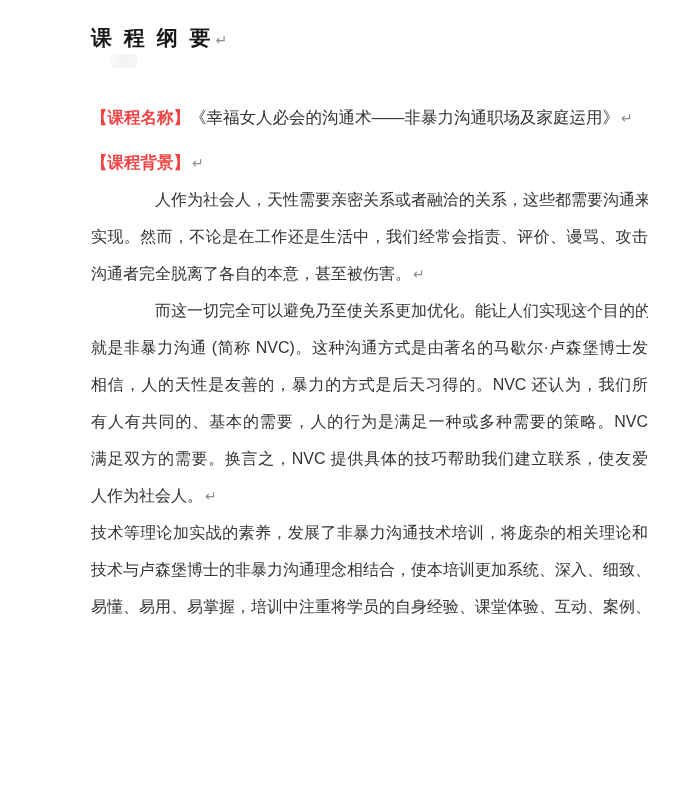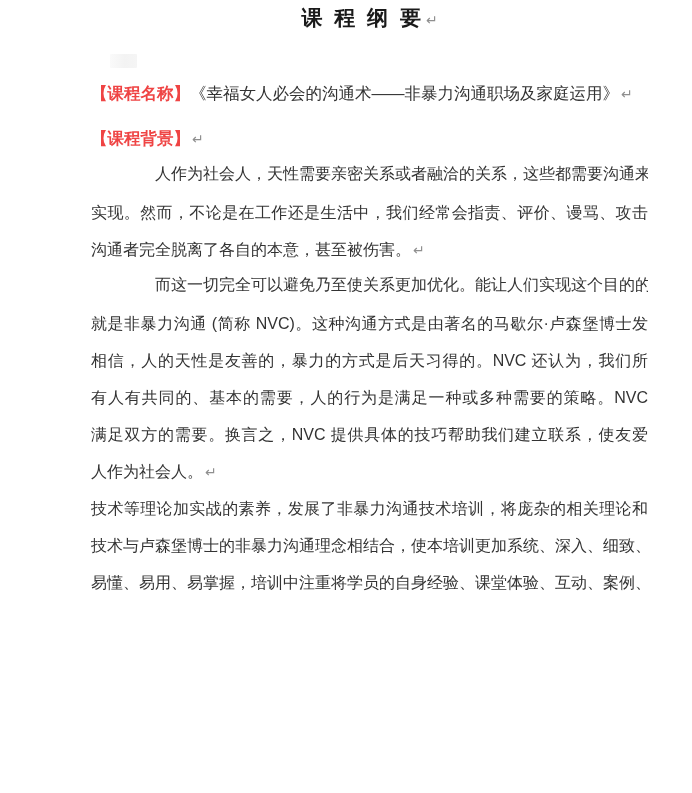--- a/index.html
+++ b/index.html
@@ -7,26 +7,26 @@
     width: 692px; height: 793px;
     background: #ffffff;
     font-family: "Liberation Sans", sans-serif;
     color: #333333;
     overflow: hidden;
   }
   .doc { position: relative; width: 692px; height: 793px; background: #ffffff; }
   .content { margin-left: 91px; width: 557px; }
 
   .title {
-    padding-top: 3px;
-    text-align: center;
+    padding-top: 19px;
+    text-align: left;
     font-size: 21px;
     font-weight: bold;
     letter-spacing: 3px;
-    line-height: 30px;
+    line-height: 38px;
     color: #1a1a1a;
     white-space: nowrap;
   }
   .pilcrow {
     color: #8f8f8f;
     font-weight: normal;
     font-size: 14px;
     letter-spacing: 0;
     padding-left: 2px;
   }
@@ -53,21 +53,21 @@
   .paras { margin-top: 7px; }
   .pline {
     height: 37px;
     line-height: 37px;
     font-size: 16px;
     white-space: nowrap;
     overflow: hidden;
     text-align: justify;
     text-align-last: justify;
   }
-  .pline.indent { padding-left: 64px; font-family: Liberation Mono, monospace; }
+  .pline.indent { padding-left: 64px; }
   .pline.lastline { text-align-last: left; }
 </style>
 </head>
 <body>
 
 <div class="doc">
 
   <div class="smudge"></div>
 
   <div class="content">

